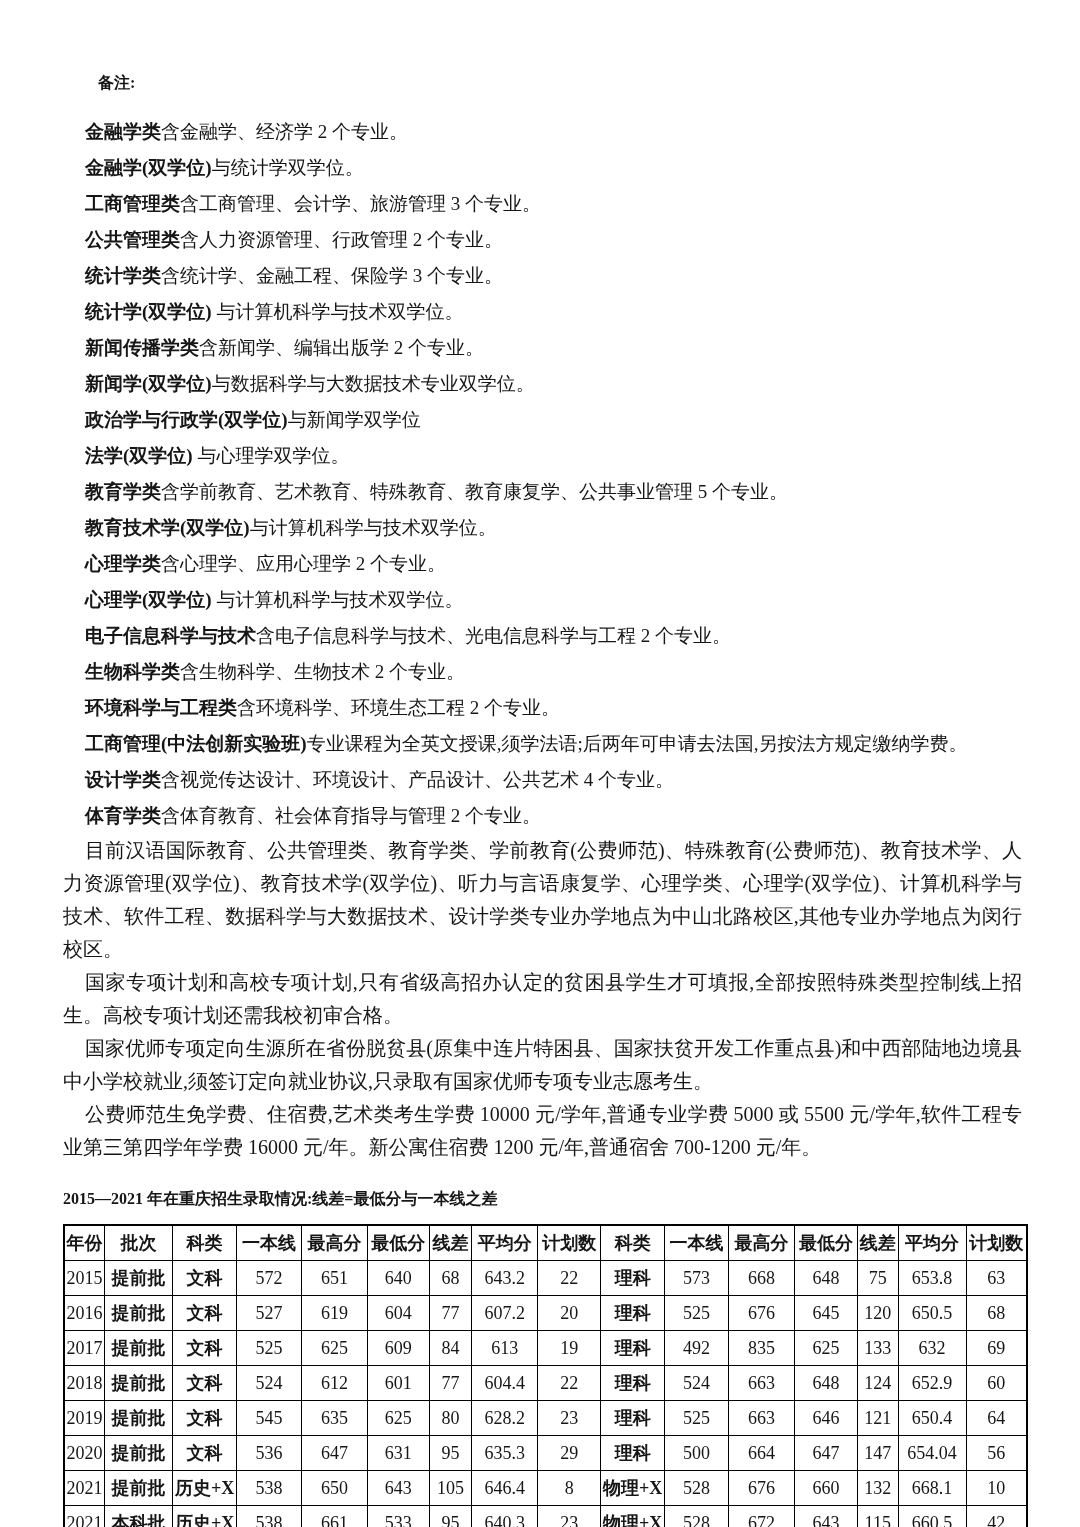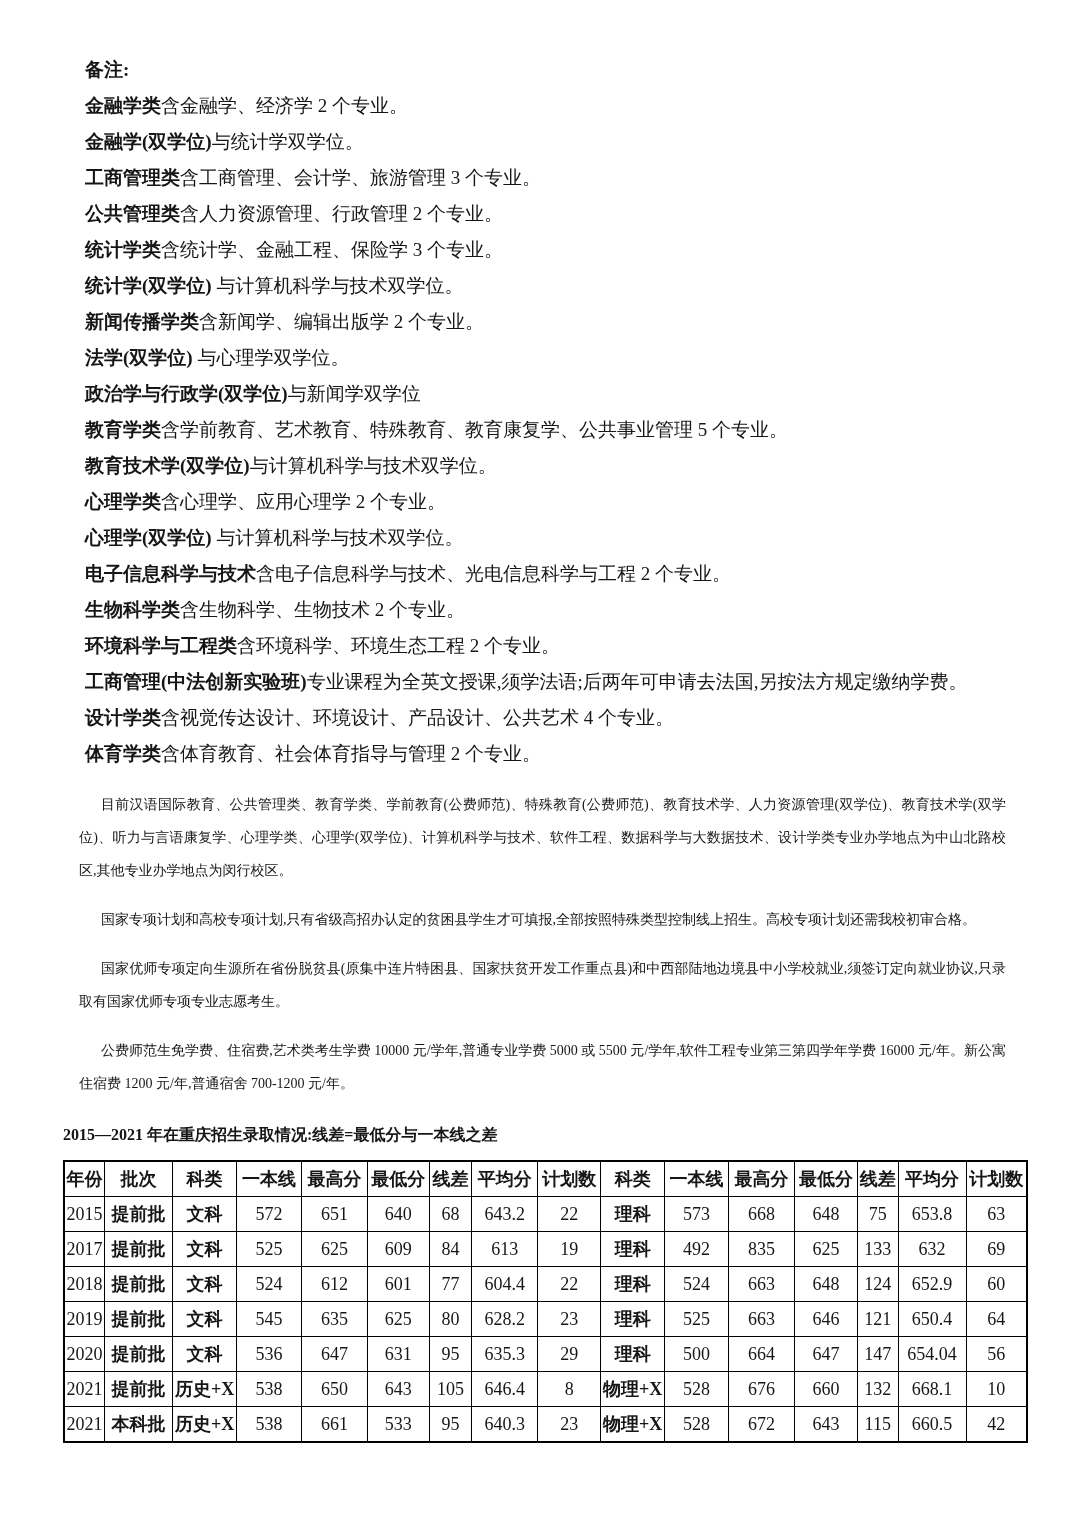--- a/index.html
+++ b/index.html
@@ -21,30 +21,30 @@
   
   .note {
     margin: 0;
     font-size: 19px;
     line-height: 36px;
     text-indent: 22px;
     white-space: normal;
   }
   .note .lead { font-weight: bold; }
   .notes-heading {
-    margin: 0;
-    font-size: 19px;
+    margin: 13px;
+    font-size: 16px;
     line-height: 36px;
     text-indent: 22px;
     font-weight: bold;
   }
   
   .para {
-    margin: 16px;
-    font-size: 14px;
+    margin: 0;
+    font-size: 20px;
     line-height: 33px;
     text-indent: 22px;
     text-align: justify;
   }
   .para.bold { font-weight: normal; }
   
   .table-title {
     margin: 20px 0 10px 0;
     font-size: 16px;
     font-weight: bold;
@@ -80,22 +80,23 @@
   <section>
     <p class="notes-heading">备注:</p>
     <div>
         <p class="note"><span class="lead">金融学类</span><span>含金融学、经济学 2 个专业。</span></p>
         <p class="note"><span class="lead">金融学(双学位)</span><span>与统计学双学位。</span></p>
         <p class="note"><span class="lead">工商管理类</span><span>含工商管理、会计学、旅游管理 3 个专业。</span></p>
         <p class="note"><span class="lead">公共管理类</span><span>含人力资源管理、行政管理 2 个专业。</span></p>
         <p class="note"><span class="lead">统计学类</span><span>含统计学、金融工程、保险学 3 个专业。</span></p>
         <p class="note"><span class="lead">统计学(双学位)</span><span> 与计算机科学与技术双学位。</span></p>
         <p class="note"><span class="lead">新闻传播学类</span><span>含新闻学、编辑出版学 2 个专业。</span></p>
+        <p class="note"><span class="lead">新闻学(双学位)</span><span>与数据科学与大数据技术专业双学位。</span></p>
+        <p class="note"><span class="lead">政治学与行政学(双学位)</span><span>与新闻学双学位</span></p>
         <p class="note"><span class="lead">法学(双学位)</span><span> 与心理学双学位。</span></p>
-        <p class="note"><span class="lead">政治学与行政学(双学位)</span><span>与新闻学双学位</span></p>
         <p class="note"><span class="lead">教育学类</span><span>含学前教育、艺术教育、特殊教育、教育康复学、公共事业管理 5 个专业。</span></p>
         <p class="note"><span class="lead">教育技术学(双学位)</span><span>与计算机科学与技术双学位。</span></p>
         <p class="note"><span class="lead">心理学类</span><span>含心理学、应用心理学 2 个专业。</span></p>
         <p class="note"><span class="lead">心理学(双学位)</span><span> 与计算机科学与技术双学位。</span></p>
         <p class="note"><span class="lead">电子信息科学与技术</span><span>含电子信息科学与技术、光电信息科学与工程 2 个专业。</span></p>
         <p class="note"><span class="lead">生物科学类</span><span>含生物科学、生物技术 2 个专业。</span></p>
         <p class="note"><span class="lead">环境科学与工程类</span><span>含环境科学、环境生态工程 2 个专业。</span></p>
         <p class="note"><span class="lead">工商管理(中法创新实验班)</span><span>专业课程为全英文授课,须学法语;后两年可申请去法国,另按法方规定缴纳学费。</span></p>
         <p class="note"><span class="lead">设计学类</span><span>含视觉传达设计、环境设计、产品设计、公共艺术 4 个专业。</span></p>
         <p class="note"><span class="lead">体育学类</span><span>含体育教育、社会体育指导与管理 2 个专业。</span></p>
@@ -163,20 +164,38 @@
           <td>22</td>
           <td class="cn">理科</td>
           <td>573</td>
           <td>668</td>
           <td>648</td>
           <td>75</td>
           <td>653.8</td>
           <td>63</td>
         </tr>
         <tr>
+          <td>2016</td>
+          <td class="cn">提前批</td>
+          <td class="cn">文科</td>
+          <td>527</td>
+          <td>619</td>
+          <td>604</td>
+          <td>77</td>
+          <td>607.2</td>
+          <td>20</td>
+          <td class="cn">理科</td>
+          <td>525</td>
+          <td>676</td>
+          <td>645</td>
+          <td>120</td>
+          <td>650.5</td>
+          <td>68</td>
+        </tr>
+        <tr>
           <td>2017</td>
           <td class="cn">提前批</td>
           <td class="cn">文科</td>
           <td>525</td>
           <td>625</td>
           <td>609</td>
           <td>84</td>
           <td>613</td>
           <td>19</td>
           <td class="cn">理科</td>

